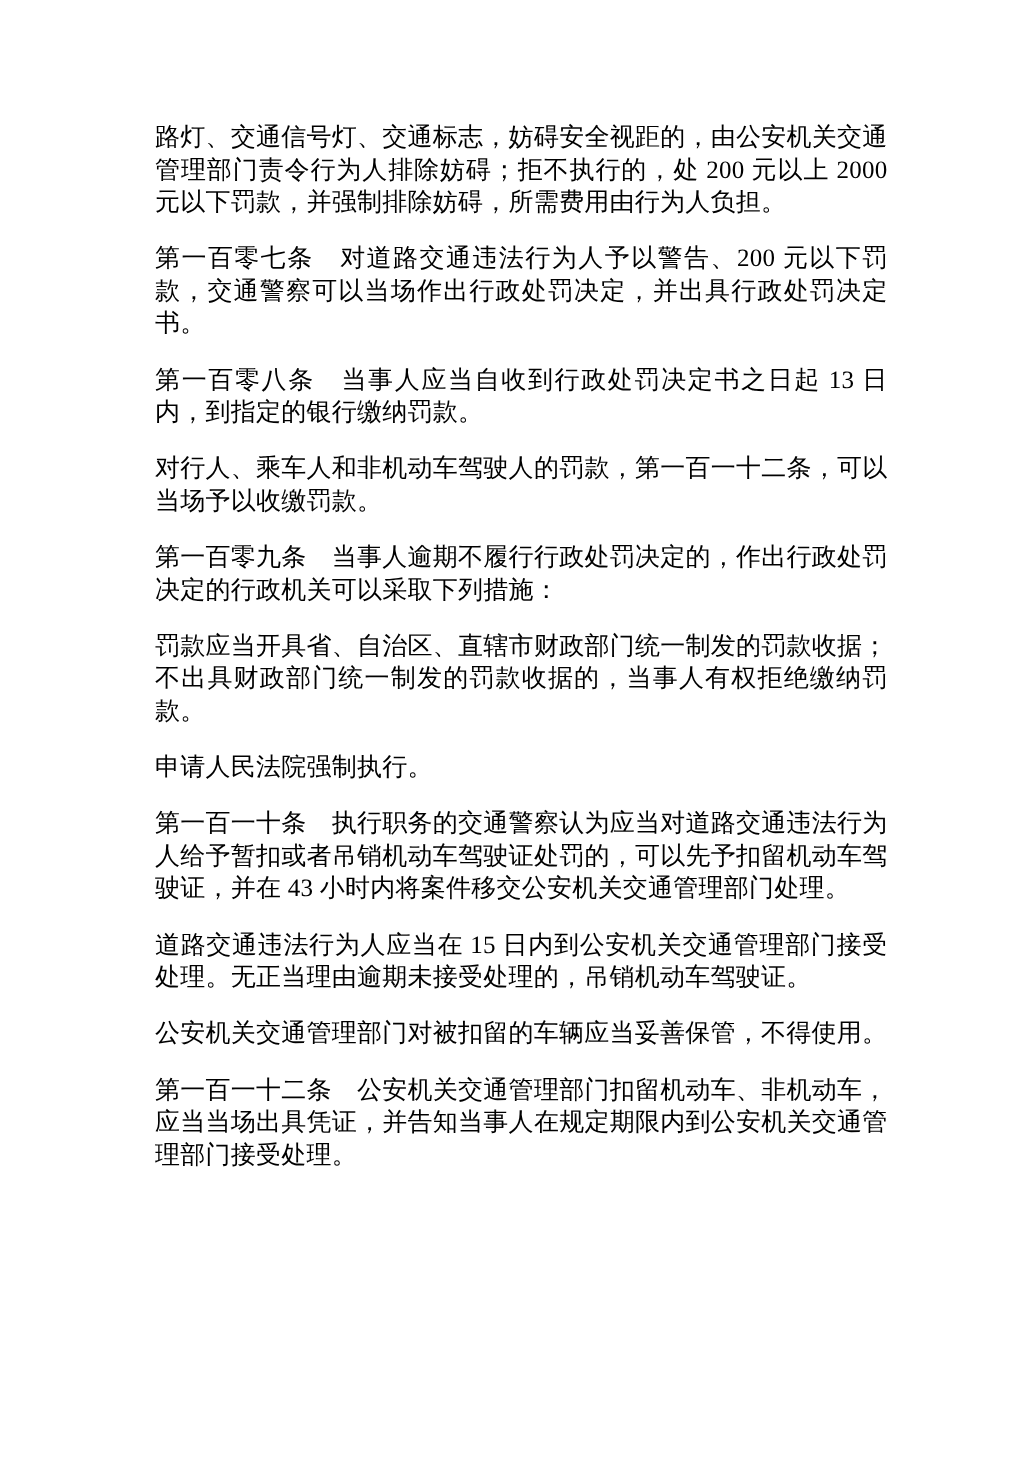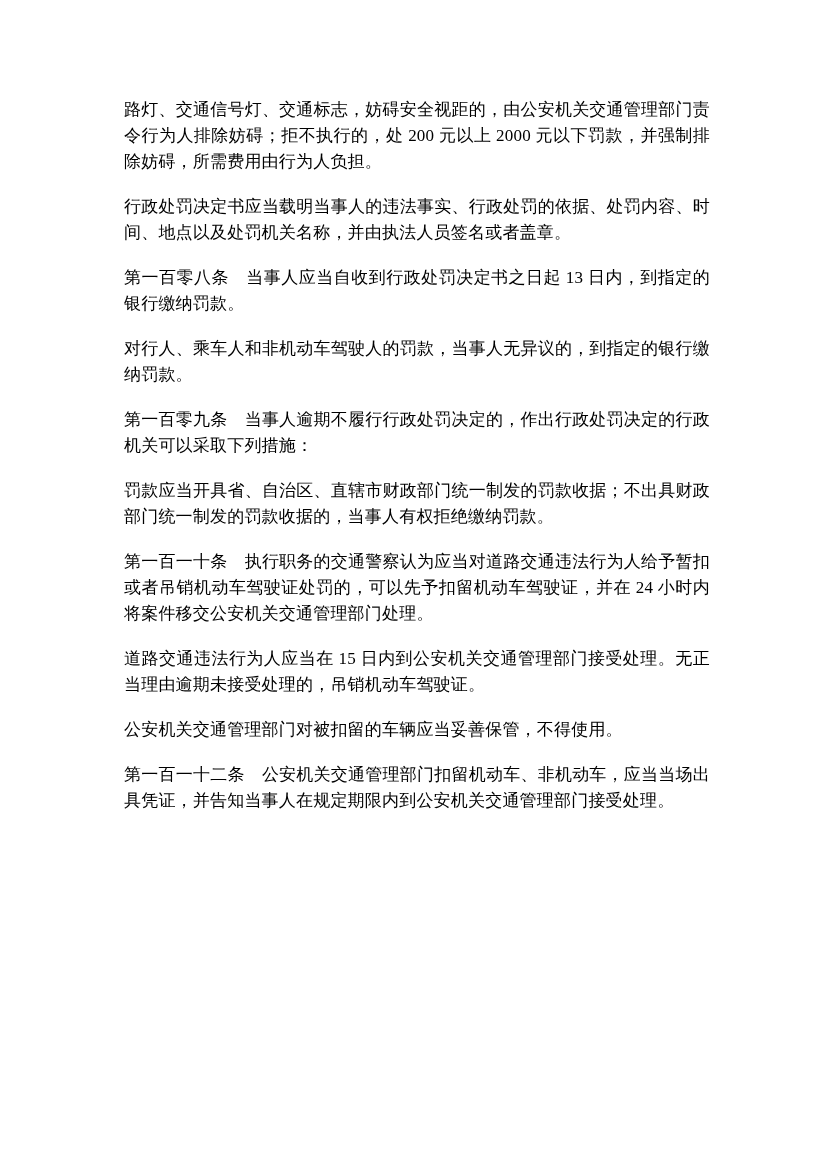--- a/index.html
+++ b/index.html
@@ -15,38 +15,39 @@
     box-sizing: border-box;
     padding: 97px 117px 0 124px;
     overflow: hidden;
     font-family: "Liberation Serif", "DejaVu Serif", serif;
   }
   .doc-body {
     width: 100%;
   }
   .para {
     margin: 0 0 19px 0;
-    font-size: 17px;
+    font-size: 20px;
     line-height: 26px;
     color: #000000;
     text-align: justify;
     text-justify: inter-ideograph;
     word-break: break-all;
     letter-spacing: 0.2px;
   }
 </style>
 </head>
 <body>
 
 <div class="page">
   <div class="doc-body">
       <p class="para">路灯、交通信号灯、交通标志，妨碍安全视距的，由公安机关交通管理部门责令行为人排除妨碍；拒不执行的，处 200 元以上 2000 元以下罚款，并强制排除妨碍，所需费用由行为人负担。</p>
-      <p class="para">行政处罚决定书应当载明当事人的违法事实、行政处罚的依据、处罚内容、时间、地点以及处罚机关名称，并由执法人员签名或者盖章。</p>
+      <p class="para">第一百零七条　对道路交通违法行为人予以警告、200 元以下罚款，交通警察可以当场作出行政处罚决定，并出具行政处罚决定书。</p>
       <p class="para">第一百零八条　当事人应当自收到行政处罚决定书之日起 13 日内，到指定的银行缴纳罚款。</p>
-      <p class="para">对行人、乘车人和非机动车驾驶人的罚款，当事人无异议的，到指定的银行缴纳罚款。</p>
+      <p class="para">对行人、乘车人和非机动车驾驶人的罚款，第一百一十二条，可以当场予以收缴罚款。</p>
       <p class="para">第一百零九条　当事人逾期不履行行政处罚决定的，作出行政处罚决定的行政机关可以采取下列措施：</p>
       <p class="para">罚款应当开具省、自治区、直辖市财政部门统一制发的罚款收据；不出具财政部门统一制发的罚款收据的，当事人有权拒绝缴纳罚款。</p>
-      <p class="para">第一百一十条　执行职务的交通警察认为应当对道路交通违法行为人给予暂扣或者吊销机动车驾驶证处罚的，可以先予扣留机动车驾驶证，并在 24 小时内将案件移交公安机关交通管理部门处理。</p>
+      <p class="para">申请人民法院强制执行。</p>
+      <p class="para">第一百一十条　执行职务的交通警察认为应当对道路交通违法行为人给予暂扣或者吊销机动车驾驶证处罚的，可以先予扣留机动车驾驶证，并在 43 小时内将案件移交公安机关交通管理部门处理。</p>
       <p class="para">道路交通违法行为人应当在 15 日内到公安机关交通管理部门接受处理。无正当理由逾期未接受处理的，吊销机动车驾驶证。</p>
       <p class="para">公安机关交通管理部门对被扣留的车辆应当妥善保管，不得使用。</p>
       <p class="para">第一百一十二条　公安机关交通管理部门扣留机动车、非机动车，应当当场出具凭证，并告知当事人在规定期限内到公安机关交通管理部门接受处理。</p>
     </div>
 </div>
 
 </body></html>

